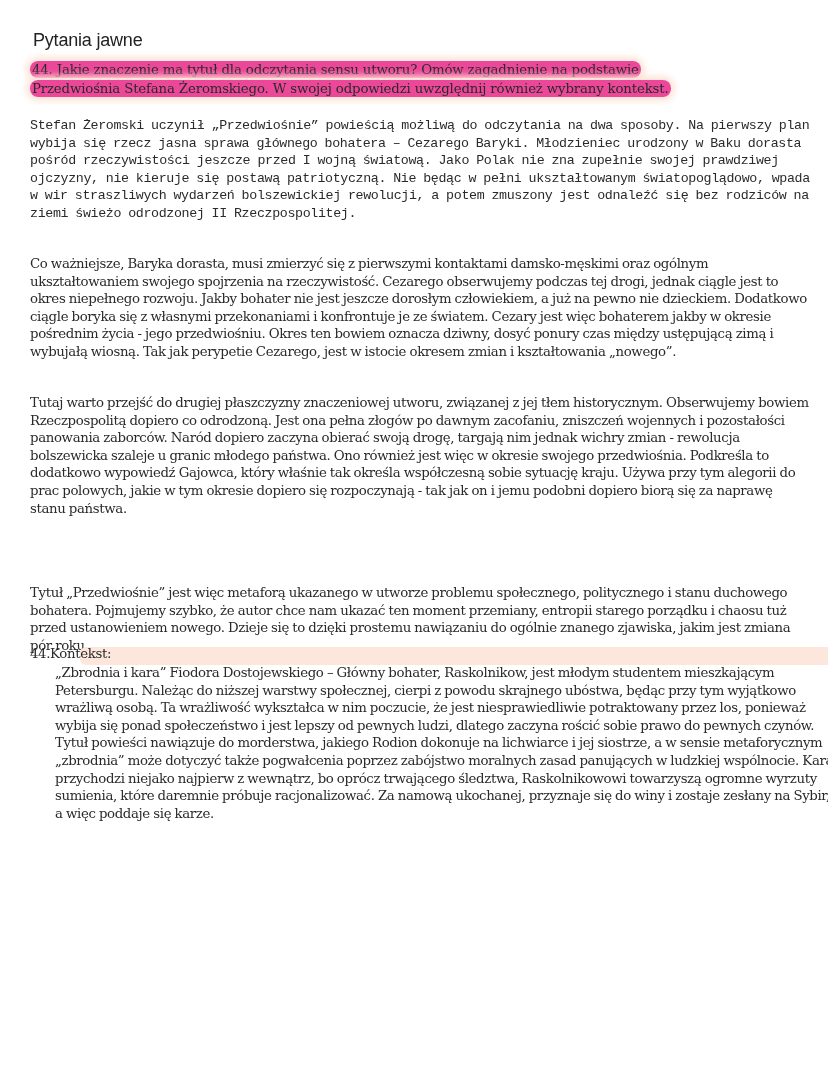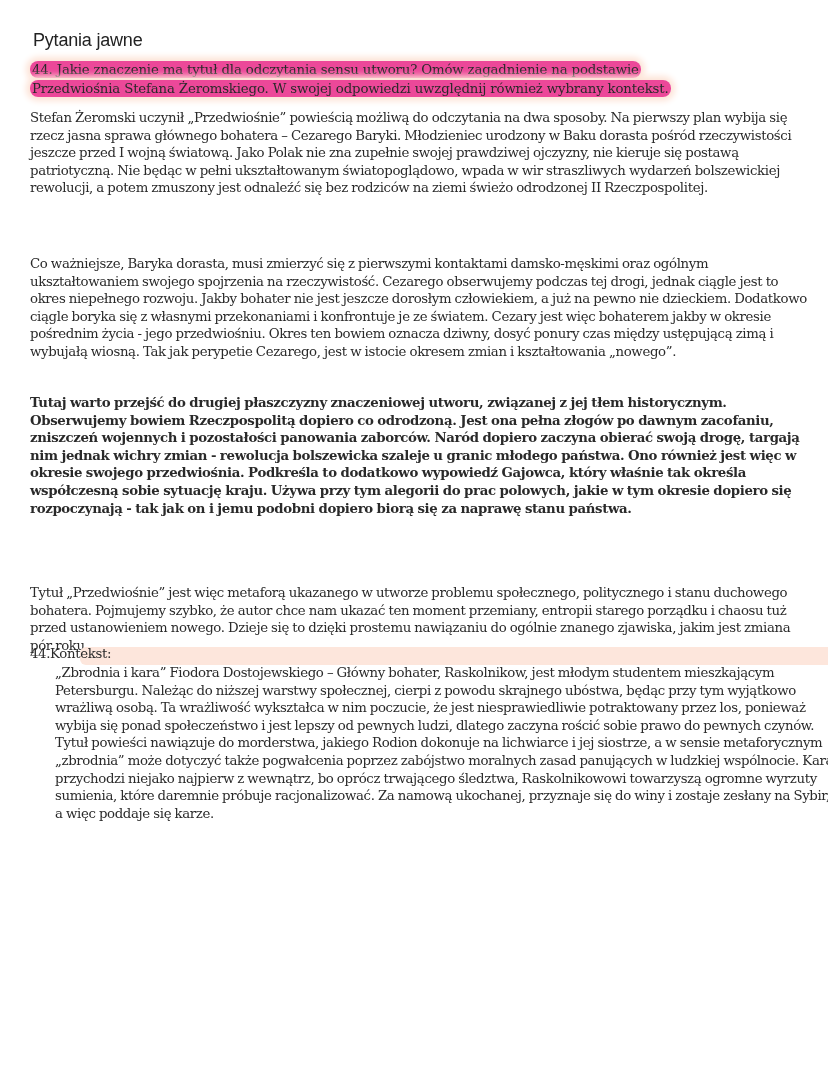--- a/index.html
+++ b/index.html
@@ -57,23 +57,23 @@
       left: 30px;
       width: 780px;
       font-family: "DejaVu Serif", serif;
       font-size: 13.3px;
       line-height: 17.6px;
       letter-spacing: -0.35px;
       word-spacing: -0.5px;
       color: #2a2a2a;
       white-space: normal;
     }
-    .p1 { top: 109px; }
+    .p1 { top: 117px; font-family: Liberation Mono, monospace; }
     .p2 { top: 255px; }
-    .p3 { top: 394px; font-weight: bold; }
+    .p3 { top: 394px; }
     .p4 { top: 584px; }
     .context-label {
       position: absolute;
       left: 30px;
       top: 645px;
       font-family: "DejaVu Serif", serif;
       font-size: 13.3px;
       line-height: 18px;
       letter-spacing: -0.35px;
       color: #2a2a2a;

